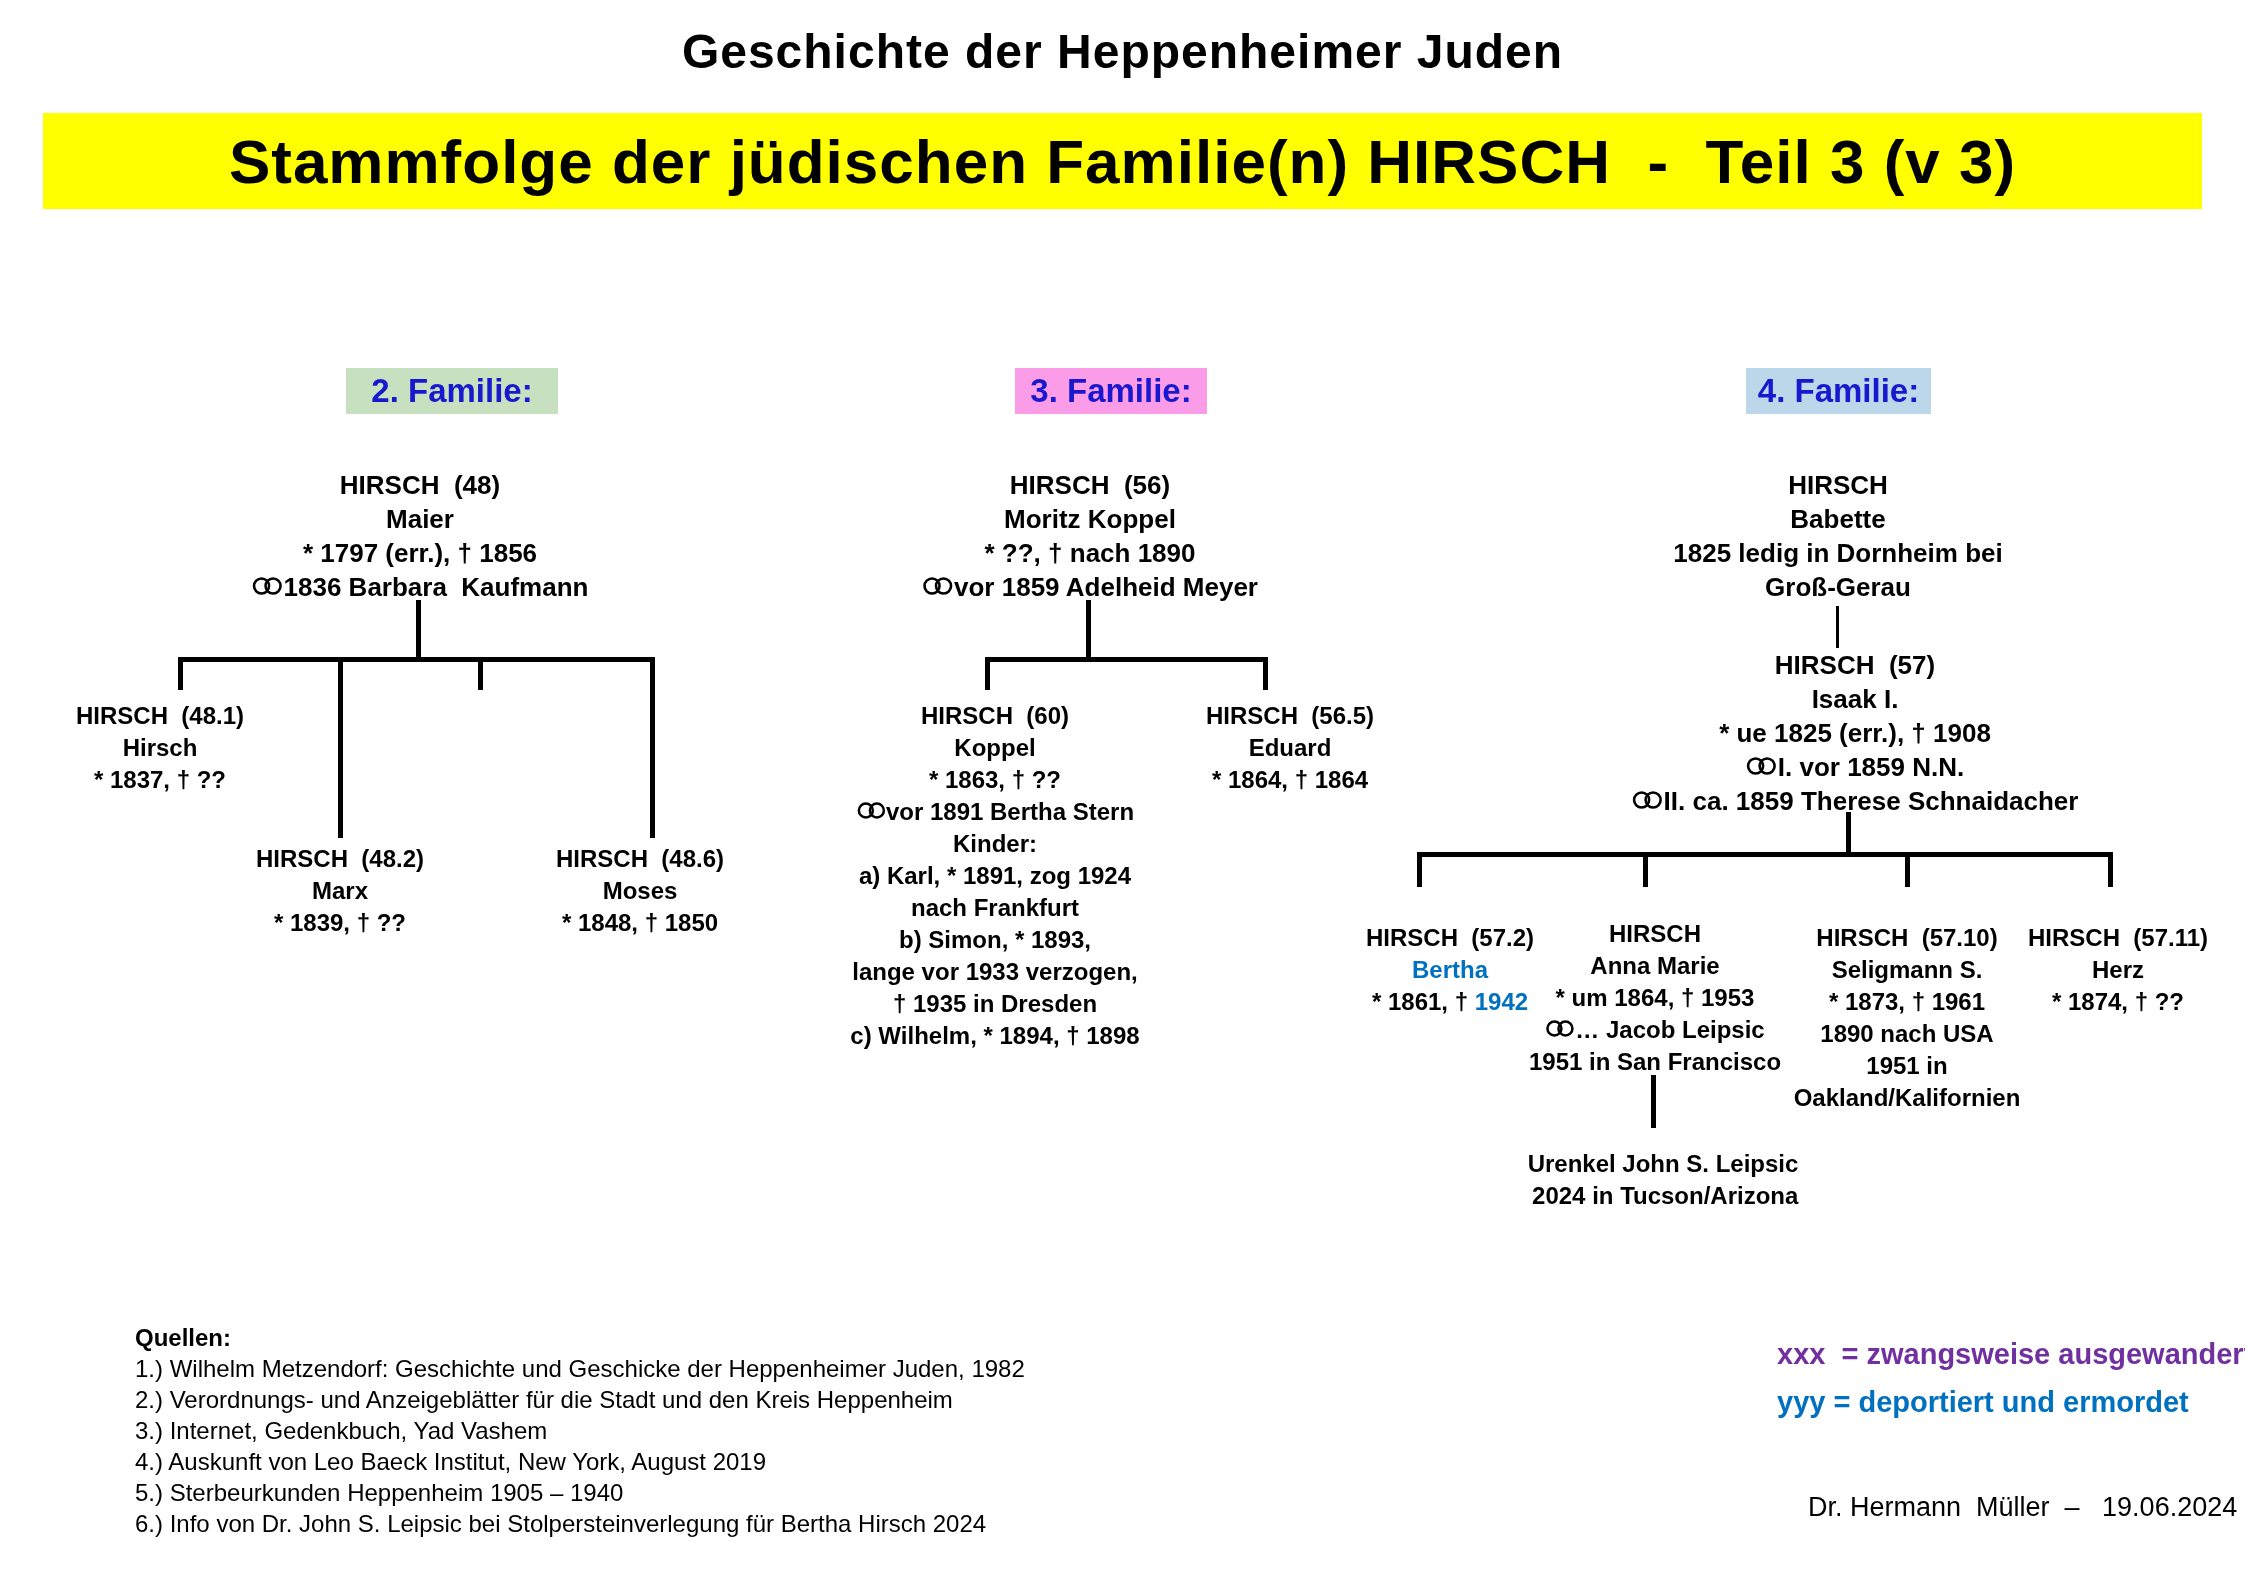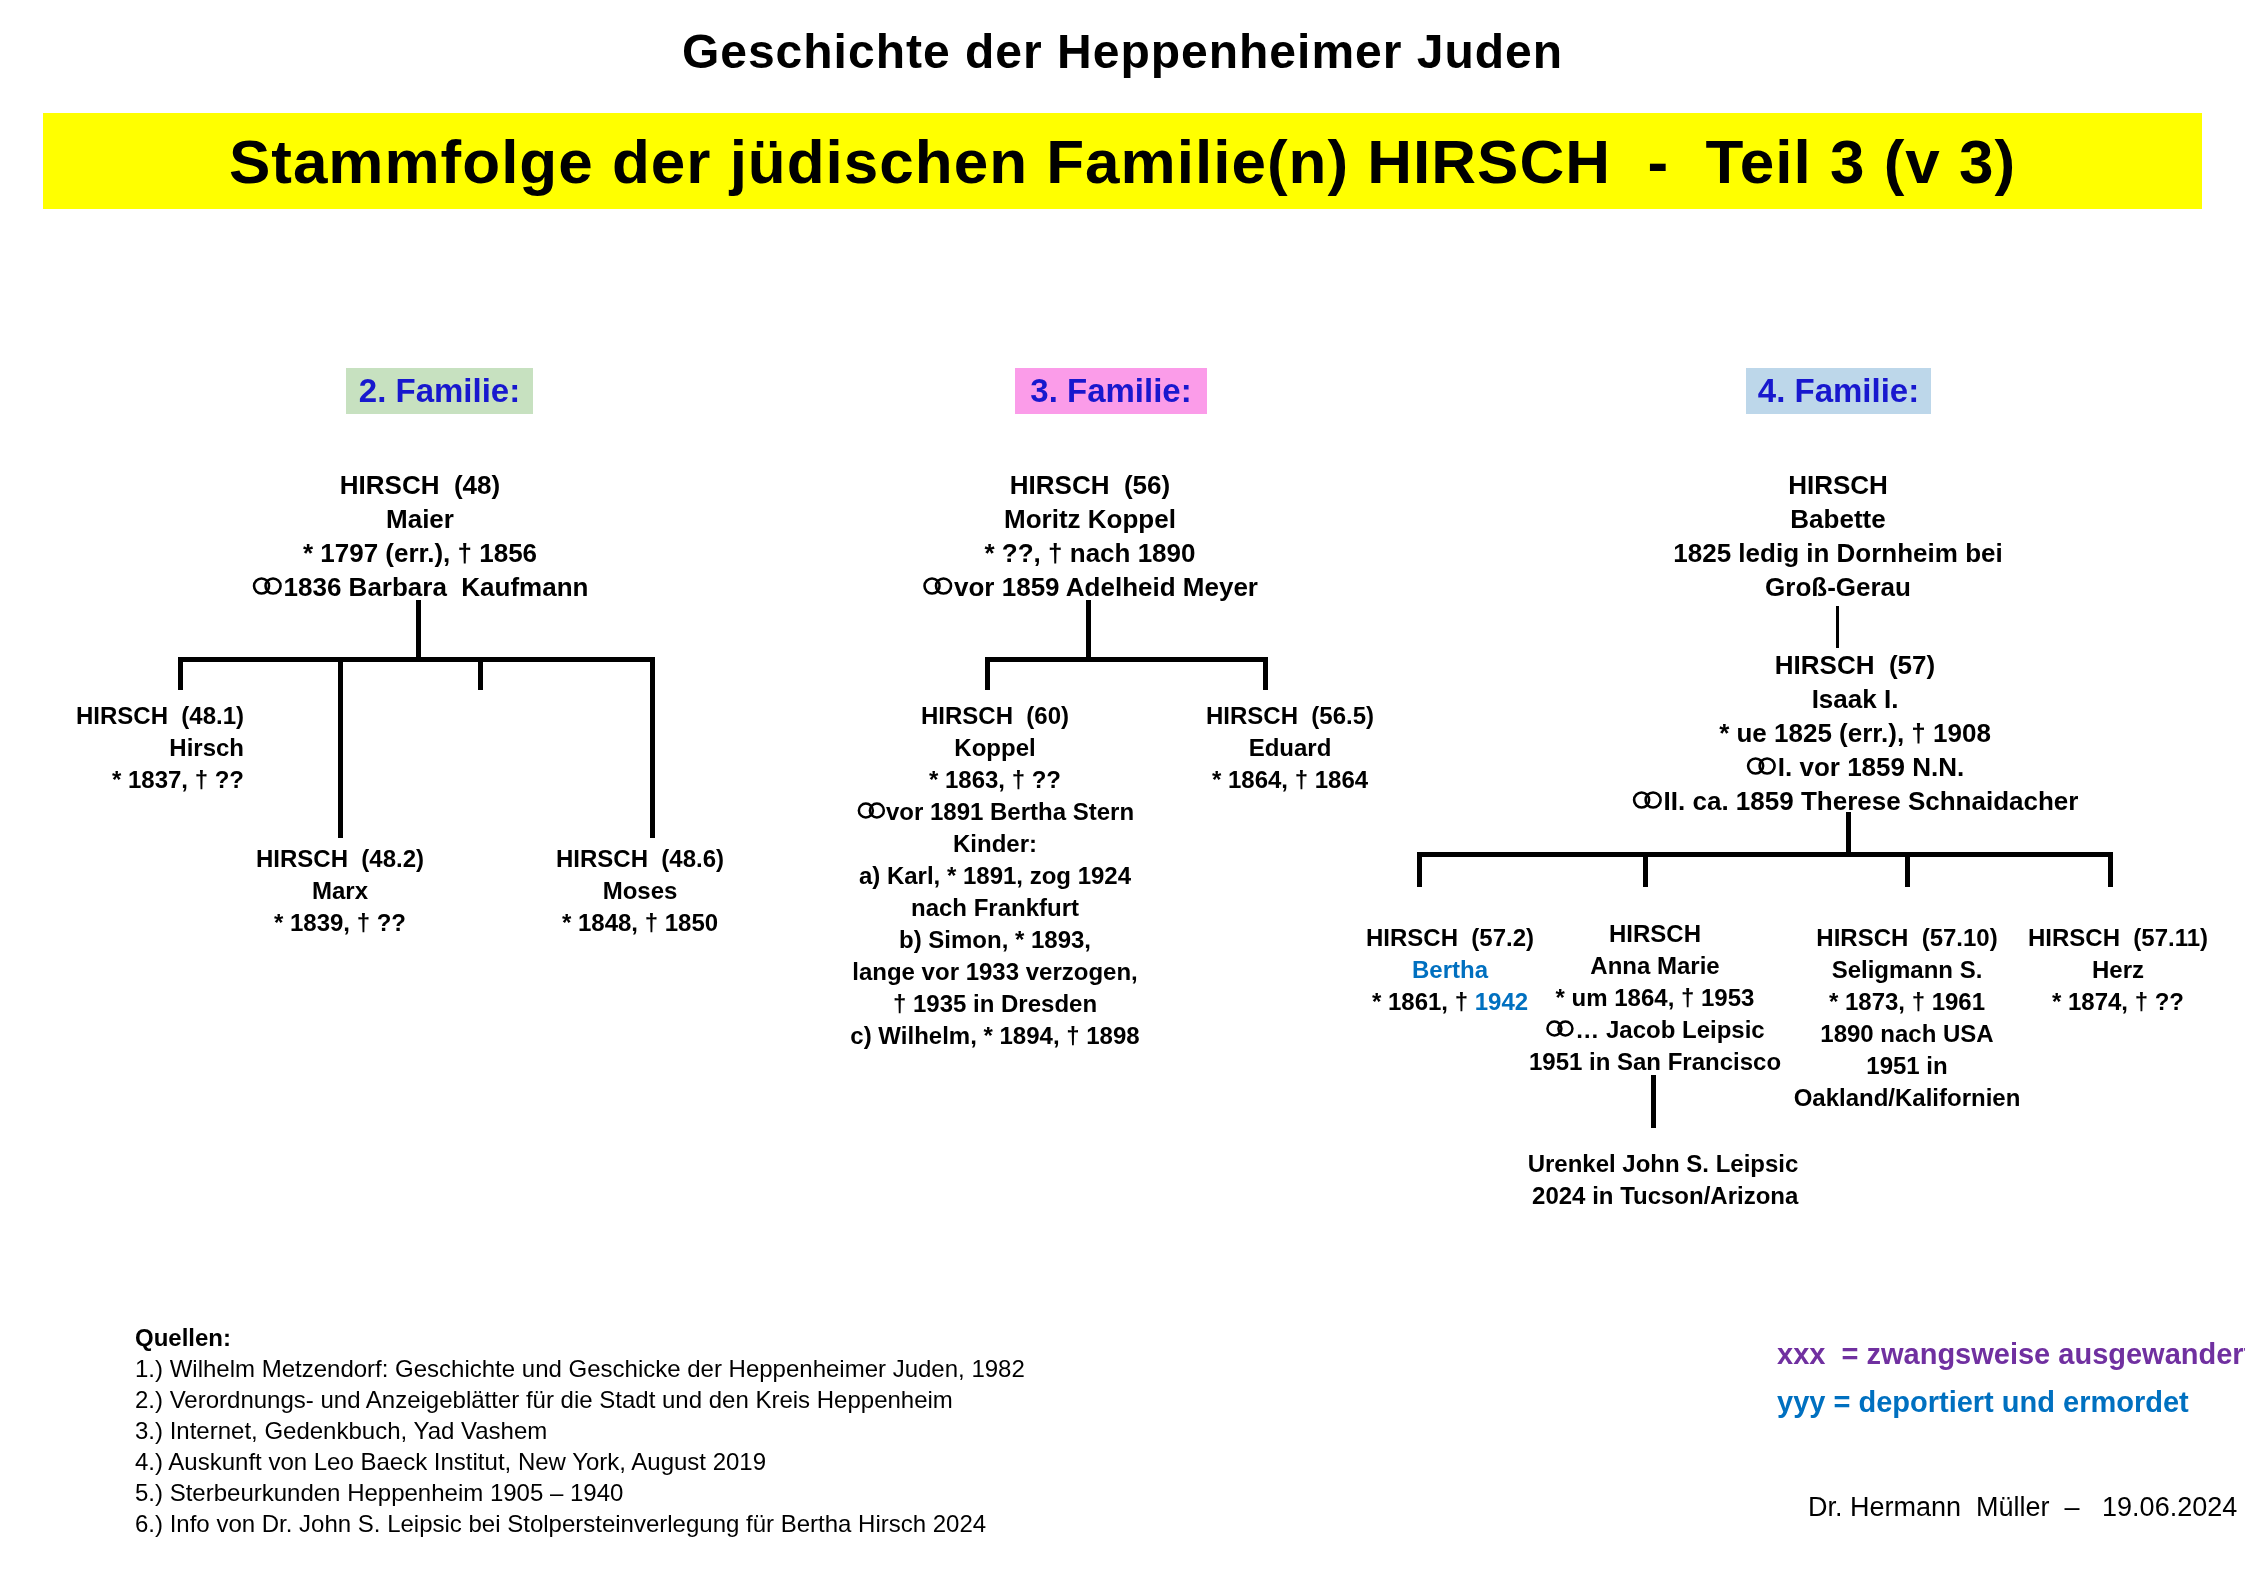--- a/index.html
+++ b/index.html
@@ -56,21 +56,21 @@
 </head>
 <body>
 
 <div id="canvas">
 
   <div id="page-title" class="abs line">Geschichte der Heppenheimer Juden</div>
   <div id="banner" class="abs">
     <span class="line">Stammfolge der jüdischen Familie(n) HIRSCH  -  Teil 3 (v 3)</span>
   </div>
 
-  <div class="abs fam-label" style="left:346px;top:368px;width:187px;background:#C7E1C0;">
+  <div class="abs fam-label" style="left:346px;top:368px;width:212px;background:#C7E1C0;">
     <span class="line">2. Familie:</span>
   </div>
   <div class="abs fam-label" style="left:1015px;top:368px;width:192px;background:#FB9CE9;">
     <span class="line">3. Familie:</span>
   </div>
   <div class="abs fam-label" style="left:1746px;top:368px;width:185px;background:#BDD7EA;">
     <span class="line">4. Familie:</span>
   </div>
 
   <div class="abs pblock parent-block center-x" style="left:420px;top:468px;">
@@ -83,21 +83,21 @@
         </svg><span>1836 Barbara  Kaufmann</span></span>
   </div>
 
   <div class="abs vline" style="left:416px;top:600px;height:57px;"></div>
   <div class="abs hline" style="left:178px;top:657px;width:477px;"></div>
   <div class="abs vline" style="left:178px;top:657px;height:33px;"></div>
   <div class="abs vline" style="left:338px;top:657px;height:181px;"></div>
   <div class="abs vline" style="left:478px;top:657px;height:33px;"></div>
   <div class="abs vline" style="left:650px;top:657px;height:181px;"></div>
 
-  <div class="abs pblock child-block center-x" style="left:160px;top:700px;text-align:right;">
+  <div class="abs pblock child-block center-x" style="left:160px;top:700px;">
     <span class="line">HIRSCH  (48.1)</span>
     <span class="line">Hirsch</span>
     <span class="line">* 1837, † ??</span>
   </div>
   <div class="abs pblock child-block center-x" style="left:340px;top:843px;">
     <span class="line">HIRSCH  (48.2)</span>
     <span class="line">Marx</span>
     <span class="line">* 1839, † ??</span>
   </div>
   <div class="abs pblock child-block center-x" style="left:640px;top:843px;">

